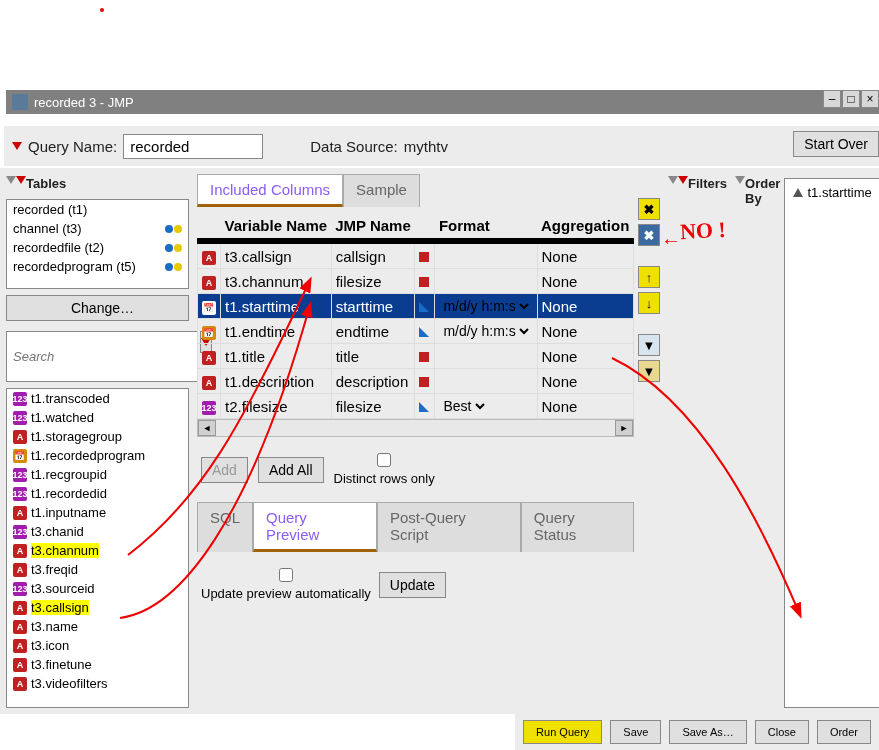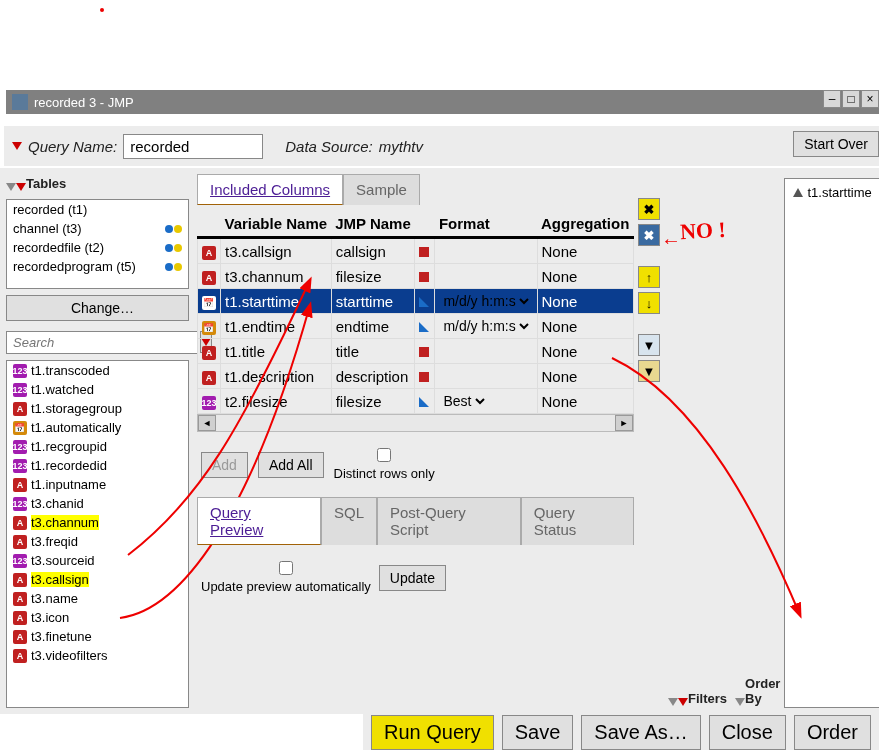--- a/index.html
+++ b/index.html
@@ -7,61 +7,61 @@
 
 .titlebar { position: absolute; top: 90px; left: 6px; right: 0; height: 24px; background: #808080; color: #fff; display: flex; align-items: center; padding: 0 6px; }
 .titlebar .icon-box { width: 16px; height: 16px; background: #5a7a9a; margin-right: 6px; }
 .win-controls { position: absolute; top: 90px; right: 0; display: flex; gap: 1px; }
 .win-btn { width: 18px; height: 18px; background: #d8d8d8; border: 1px solid #888; display: flex; align-items: center; justify-content: center; font-size: 12px; cursor: pointer; }
 
 .toolbar { position: absolute; top: 126px; left: 4px; right: 0; height: 40px; background: #ececec; display: flex; align-items: center; padding: 0 8px; gap: 6px; }
 .red-triangle { width: 0; height: 0; border-left: 5px solid transparent; border-right: 5px solid transparent; border-top: 8px solid #c00; display: inline-block; }
 .gray-triangle { width: 0; height: 0; border-left: 5px solid transparent; border-right: 5px solid transparent; border-top: 8px solid #888; display: inline-block; }
 .toolbar input[type=text] { border: 1px solid #888; padding: 3px 6px; width: 140px; font-size: 15px; }
-.toolbar .lbl { font-size: 15px; color: #222; font-style: italic; }
+.toolbar .lbl { font-size: 15px; color: #222; }
 .start-over { position: absolute; right: 0; top: 5px; padding: 4px 10px; border: 1px solid #888; background: #e8e8e8; font-size: 15px; }
 
 .main { position: absolute; top: 168px; left: 0; right: 0; bottom: 36px; background: #ececec; display: flex; }
 .col-left { width: 195px; display: flex; flex-direction: column; gap: 6px; padding: 6px; }
 .col-mid { flex: 1; display: flex; flex-direction: column; padding: 6px 2px; gap: 6px; }
 .col-right { width: 217px; display: flex; padding: 6px; gap: 4px; }
 .col-actions { width: 26px; display: flex; flex-direction: column; align-items: center; padding: 30px 0; gap: 4px; }
 
-.panel-head { display: flex; align-items: flex-end; font-weight: bold; font-size: 14px; color: #222; padding: 2px 0; }
+.panel-head { display: flex; align-items: flex-start; font-weight: bold; font-size: 14px; color: #222; padding: 2px 0; }
 
 .list-box { background: #fff; border: 1px solid #888; font-size: 15px; }
 .tables-box { height: 90px; overflow: hidden; }
 .tables-box .row { padding: 2px 6px; display: flex; justify-content: space-between; align-items: center; }
 .little-circles { display: flex; gap: 1px; }
 .circle { width: 8px; height: 8px; border-radius: 50%; }
 .circ-blue { background: #1a6cc7; }
 .circ-yellow { background: #e8c800; }
 
 .btn { background: #e0e0e0; border: 1px solid #888; padding: 4px 10px; font-size: 14px; cursor: pointer; }
 .btn:disabled { color: #999; }
 .change-btn { width: 100%; margin-top: 0; padding-left: 20px; }
 
 .search-row { display: flex; gap: 2px; margin-top: 4px; }
-.search-row input { flex: 1; border: 1px solid #888; padding: 3px 6px; font-style: italic; color: #0f766e; }
+.search-row input { flex: 1; border: 1px solid #888; padding: 17px 6px; font-style: italic; color: #0f766e; }
 .search-arrow { width: 22px; height: 22px; border: 1px solid #888; background: #e0e0e0; display: flex; align-items: center; justify-content: center; }
 
 .cols-list { flex: 1; background: #fff; border: 1px solid #888; overflow: hidden; }
 .cols-list .item { padding: 2px 6px; display: flex; align-items: center; gap: 4px; font-size: 15px; }
 .ic { width: 14px; height: 14px; border-radius: 2px; display: inline-flex; align-items: center; justify-content: center; font-size: 9px; font-weight: bold; color: #fff; flex-shrink: 0; }
 .ic-num { background: #a21caf; }
 .ic-char { background: #c02020; }
 .ic-date { background: #d48a0a; }
 .hl { background: #ffff00; }
 
 .tabs { display: flex; }
 .tab { padding: 6px 12px; border: 1px solid #aaa; border-bottom: none; background: #ddd; color: #666; font-size: 15px; cursor: pointer; }
-.tab.active { background: #fff; color: #4c1d95; border-bottom: 1px solid #a16207; position: relative; z-index: 2; text-decoration: underline; }
+.tab.active { background: #fff; color: #8b5cf6; border-bottom: 3px solid #a16207; position: relative; z-index: 2; }
 
 .grid { width: 100%; border-collapse: collapse; }
-.grid th { text-align: left; font-weight: bold; padding: 4px; border-bottom: 3px solid #000000; font-size: 15px; }
+.grid th { text-align: left; font-weight: bold; padding: 4px; border-bottom: 6px solid #000000; font-size: 15px; }
 .grid td { border: 1px solid #ddd; padding: 3px 4px; font-size: 15px; white-space: nowrap; }
 .grid .sel td { background: #0a3d8f; color: #fff; }
 .grid .sel .ic { background: #fff; color: #0a3d8f; }
 .red-bar { display: inline-block; width: 10px; height: 10px; background: #c02020; }
 .blue-tri { display: inline-block; width: 0; height: 0; border-left: 10px solid #1a6cc7; border-top: 10px solid transparent; }
 .dd { font-size: 14px; border: none; background: transparent; }
 
 .scroll-bar { height: 18px; background: #e8e8e8; border: 1px solid #bbb; display: flex; justify-content: space-between; }
 .scroll-arrow { width: 18px; height: 16px; background: #d0d0d0; border: 1px solid #999; display: flex; align-items: center; justify-content: center; font-size: 9px; }
 
@@ -78,21 +78,21 @@
 .ab-sort { background: #e8d890; }
 
 .orderby-box { background: #fff; border: 1px solid #888; padding: 4px; margin-top: 4px; }
 .orderby-item { background: #fff; padding: 2px 4px; display: flex; align-items: center; gap: 4px; }
 .orderby-controls { display: flex; gap: 6px; margin: 4px; justify-content: flex-end; align-items: center; }
 .sm-btn { width: 24px; height: 20px; border: 1px solid #aaa; background: #e0e0e0; color: #aaa; }
 
 .sort-tri { display: inline-block; width: 0; height: 0; border-left: 5px solid transparent; border-right: 5px solid transparent; border-bottom: 9px solid #555; }
 
 .footer { position: absolute; bottom: 0; right: 0; height: 36px; display: flex; align-items: center; gap: 8px; padding: 0 8px; background: #ececec; }
-.footer .btn { font-size: 20px; padding: 5px 12px; }
+.footer .btn { font-size: 11px; padding: 5px 12px; }
 .run-query { background: #f0e000 !important; }
 
 .annotation { position: absolute; pointer-events: none; }
 .anno-no { top: 218px; left: 680px; color: #e00; font-family: 'Comic Sans MS', cursive; font-size: 22px; font-weight: bold; transform: rotate(-3deg); }
 .anno-arrow1 { top: 227px; left: 661px; color: #e00; font-size: 20px; font-weight: bold; }
 svg.anno-svg { position: absolute; top: 0; left: 0; width: 879px; height: 750px; pointer-events: none; }
 .anno-path { stroke: #e00; stroke-width: 2; fill: none; }
 .dot { position: absolute; width: 4px; height: 4px; background: #e00; border-radius: 50%; }
 </style>
 </head>
@@ -107,21 +107,21 @@
 <div class="win-controls">
   <div class="win-btn">–</div>
   <div class="win-btn">□</div>
   <div class="win-btn">×</div>
 </div>
 
 <div class="toolbar">
   <span class="red-triangle"></span>
   <span class="lbl">Query Name:</span>
   <input type="text" value="recorded" style="">
-  <span class="lbl" style="margin-left:16px">Data Source:</span>
+  <span class="lbl" style="margin-left:41px">Data Source:</span>
   <span class="lbl">mythtv</span>
   <button class="btn start-over">Start Over</button>
 </div>
 
 <div class="main">
   <div class="col-left">
     <div class="panel-head">
       <span class="gray-triangle"></span>
       <span class="red-triangle"></span>
       <span>Tables</span>
@@ -168,21 +168,21 @@
         <div class="item">
           <span class="ic ic-num">123</span>
           <span>t1.watched</span>
         </div>
         <div class="item">
           <span class="ic ic-char">A</span>
           <span>t1.storagegroup</span>
         </div>
         <div class="item">
           <span class="ic ic-date">📅</span>
-          <span>t1.automatically</span>
+          <span>t1.recordedprogram</span>
         </div>
         <div class="item">
           <span class="ic ic-num">123</span>
           <span>t1.recgroupid</span>
         </div>
         <div class="item">
           <span class="ic ic-num">123</span>
           <span>t1.recordedid</span>
         </div>
         <div class="item">
@@ -312,22 +312,22 @@
     <div class="inc-row2">
       <button class="btn" disabled="">Add</button>
       <button class="btn">Add All</button>
       <label class="checkbox">
           <input type="checkbox" style="">
           <span>Distinct rows only</span>
         </label>
     </div>
 
     <div class="tabs">
+      <div class="tab">SQL</div>
       <div class="tab active">Query Preview</div>
-      <div class="tab">SQL</div>
       <div class="tab">Post-Query Script</div>
       <div class="tab">Query Status</div>
     </div>
     <div style="padding:10px 4px;display:flex;align-items:center;gap:8px">
       <label class="checkbox">
           <input type="checkbox" style="">
           <span>Update preview automatically</span>
         </label>
       <button class="btn">Update</button>
     </div>

